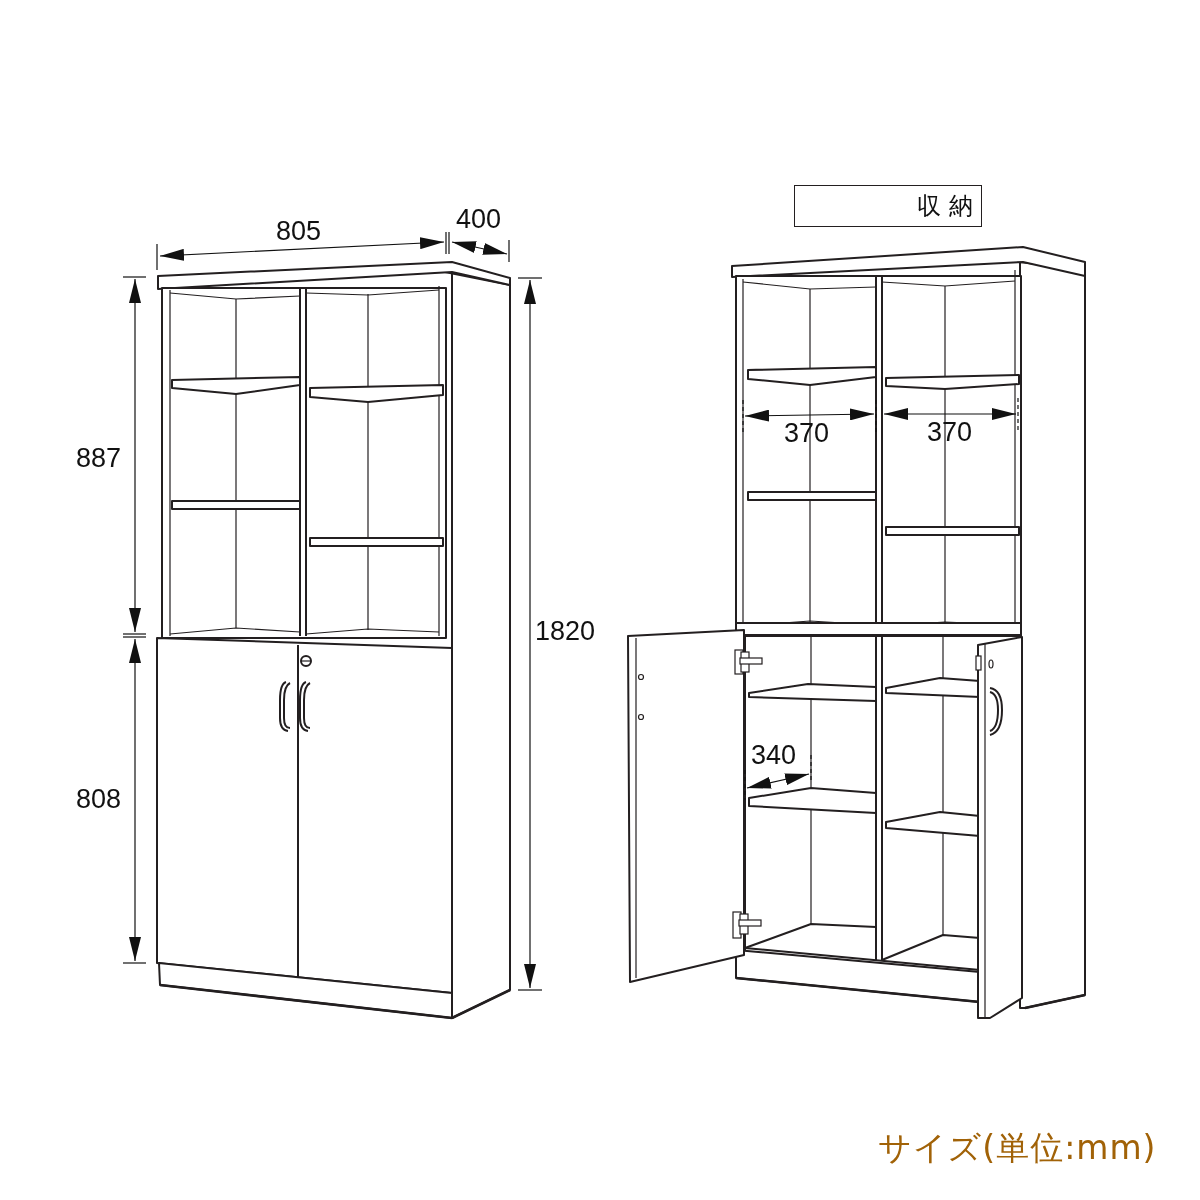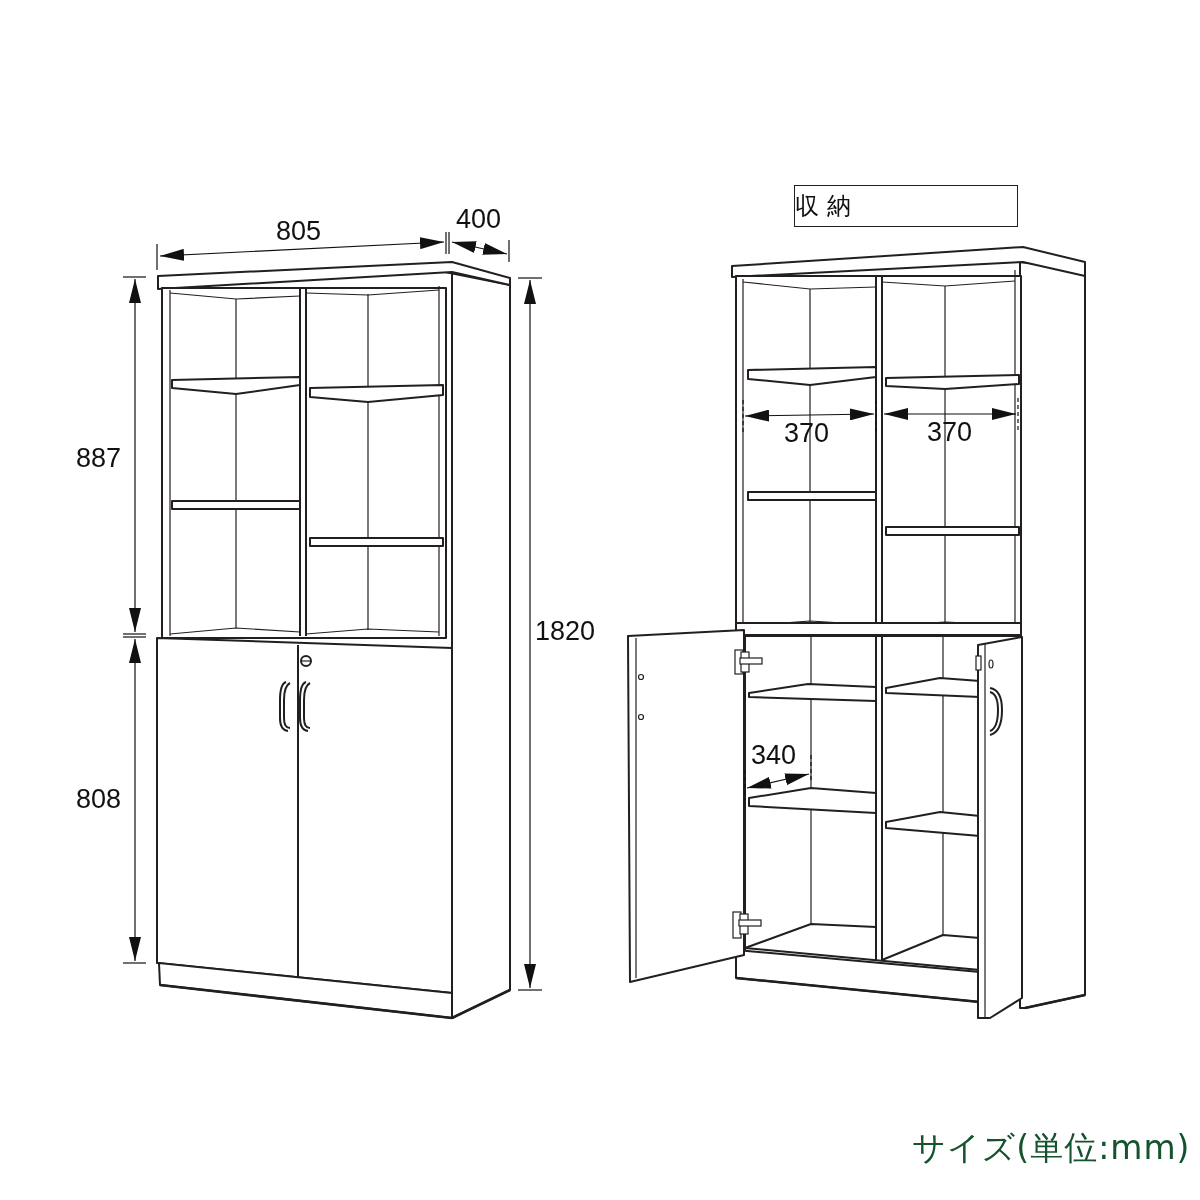--- a/index.html
+++ b/index.html
@@ -5,26 +5,26 @@
   html, body { margin: 0; padding: 0; background: #ffffff; }
   body { width: 1200px; height: 1200px; position: relative; overflow: hidden;
          font-family: "Liberation Sans", "DejaVu Sans", sans-serif; color: #111; }
   svg { position: absolute; left: 0; top: 0; }
   .ln { stroke: #231f20; fill: none; stroke-width: 2; stroke-linejoin: round; }
   .ln-thin { stroke: #231f20; fill: none; stroke-width: 1.2; }
   .ln-thick { stroke: #231f20; fill: none; stroke-width: 2.6; }
   .dim { stroke: #111; stroke-width: 1.2; fill: none; }
   .fillw { fill: #ffffff; }
   .dimtxt { font-family: "Liberation Sans", sans-serif; font-size: 27px; fill: #111; }
-  .label-box { position: absolute; left: 794px; top: 185px; width: 224px; height: 42px;
+  .label-box { position: absolute; left: 794px; top: 185px; width: 188px; height: 42px;
                border: 1.5px solid #231f20; box-sizing: border-box; display: flex;
-               align-items: center; justify-content: flex-start; font-size: 24px;
+               align-items: center; justify-content: flex-end; font-size: 24px;
                letter-spacing: 8px; font-family: "DejaVu Sans", sans-serif; background:#fff; }
   .units { position: absolute; left: 878px; top: 1126px; font-size: 33px;
-           font-family: "DejaVu Sans", sans-serif; color:#14532d; letter-spacing: 1px; margin-left: 34px; }
+           font-family: "DejaVu Sans", sans-serif; color:#a16207; letter-spacing: 1px; }
 </style>
 </head>
 <body>
 
 <svg width="1200" height="1200" viewBox="0 0 1200 1200">
   <defs>
     <marker id="arr" viewBox="0 0 10 10" refX="10" refY="5" markerWidth="9" markerHeight="7" orient="auto-start-reverse" markerUnits="userSpaceOnUse">
       <path d="M0,0 L10,5 L0,10 z" fill="#111"></path>
     </marker>
     <marker id="arrL" viewBox="0 0 24 12" refX="24" refY="6" markerWidth="24" markerHeight="12" orient="auto-start-reverse" markerUnits="userSpaceOnUse">

